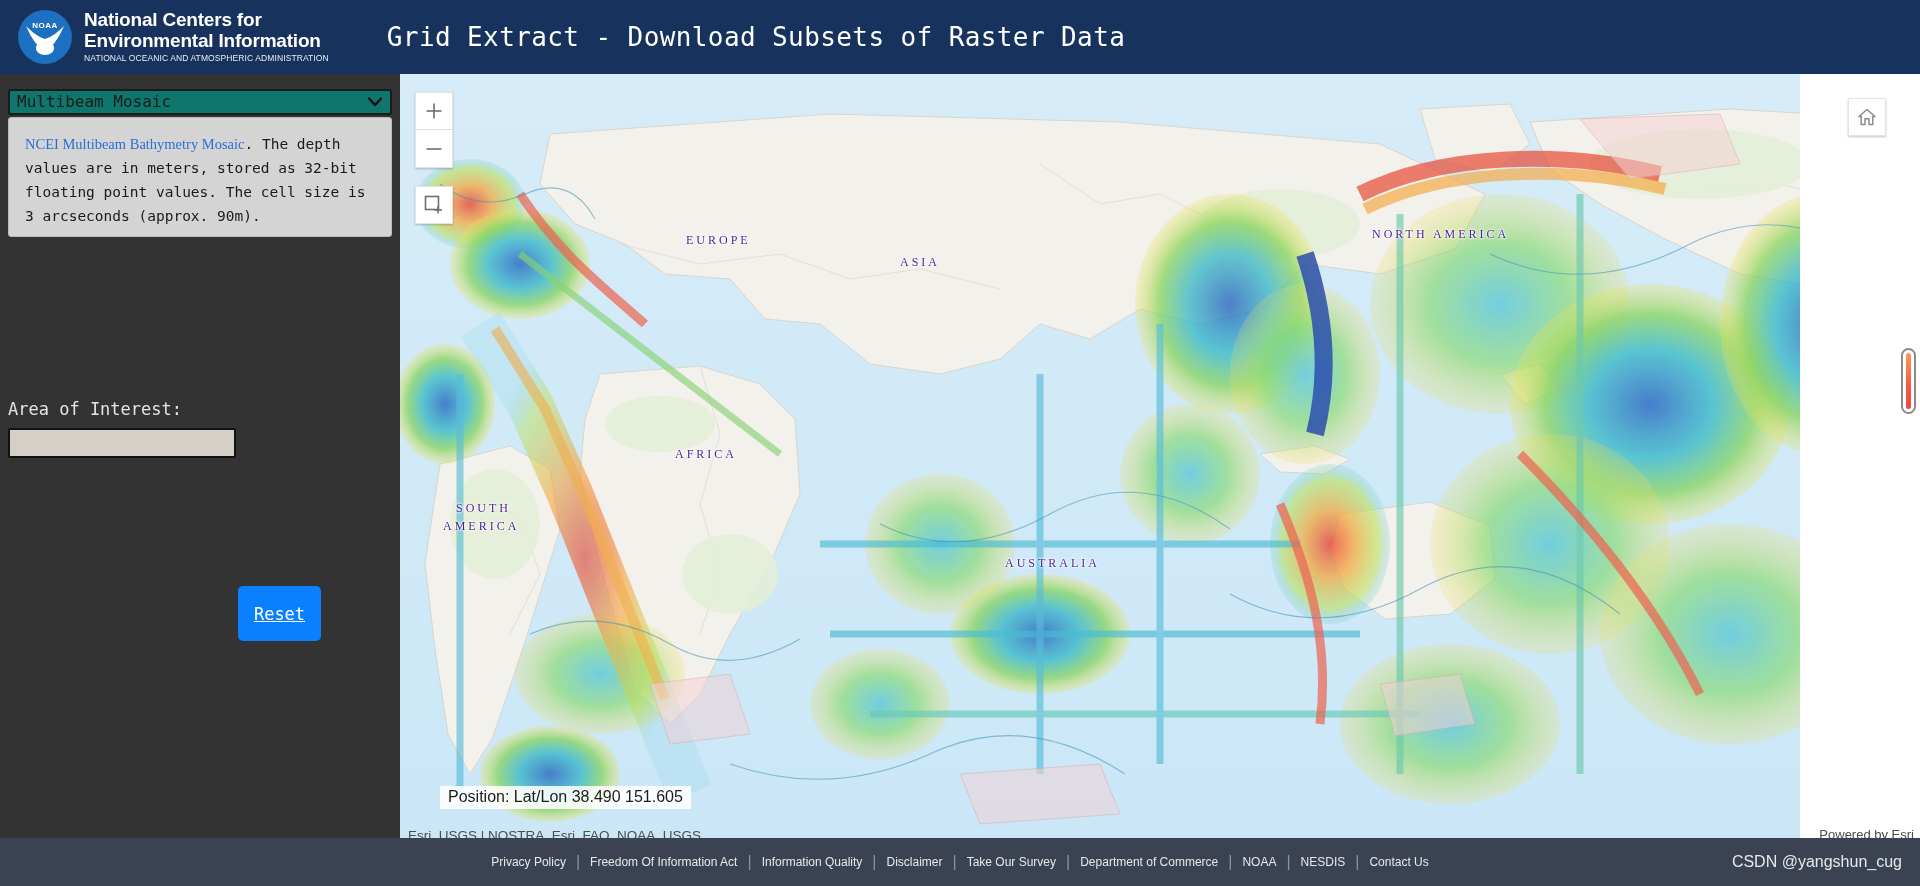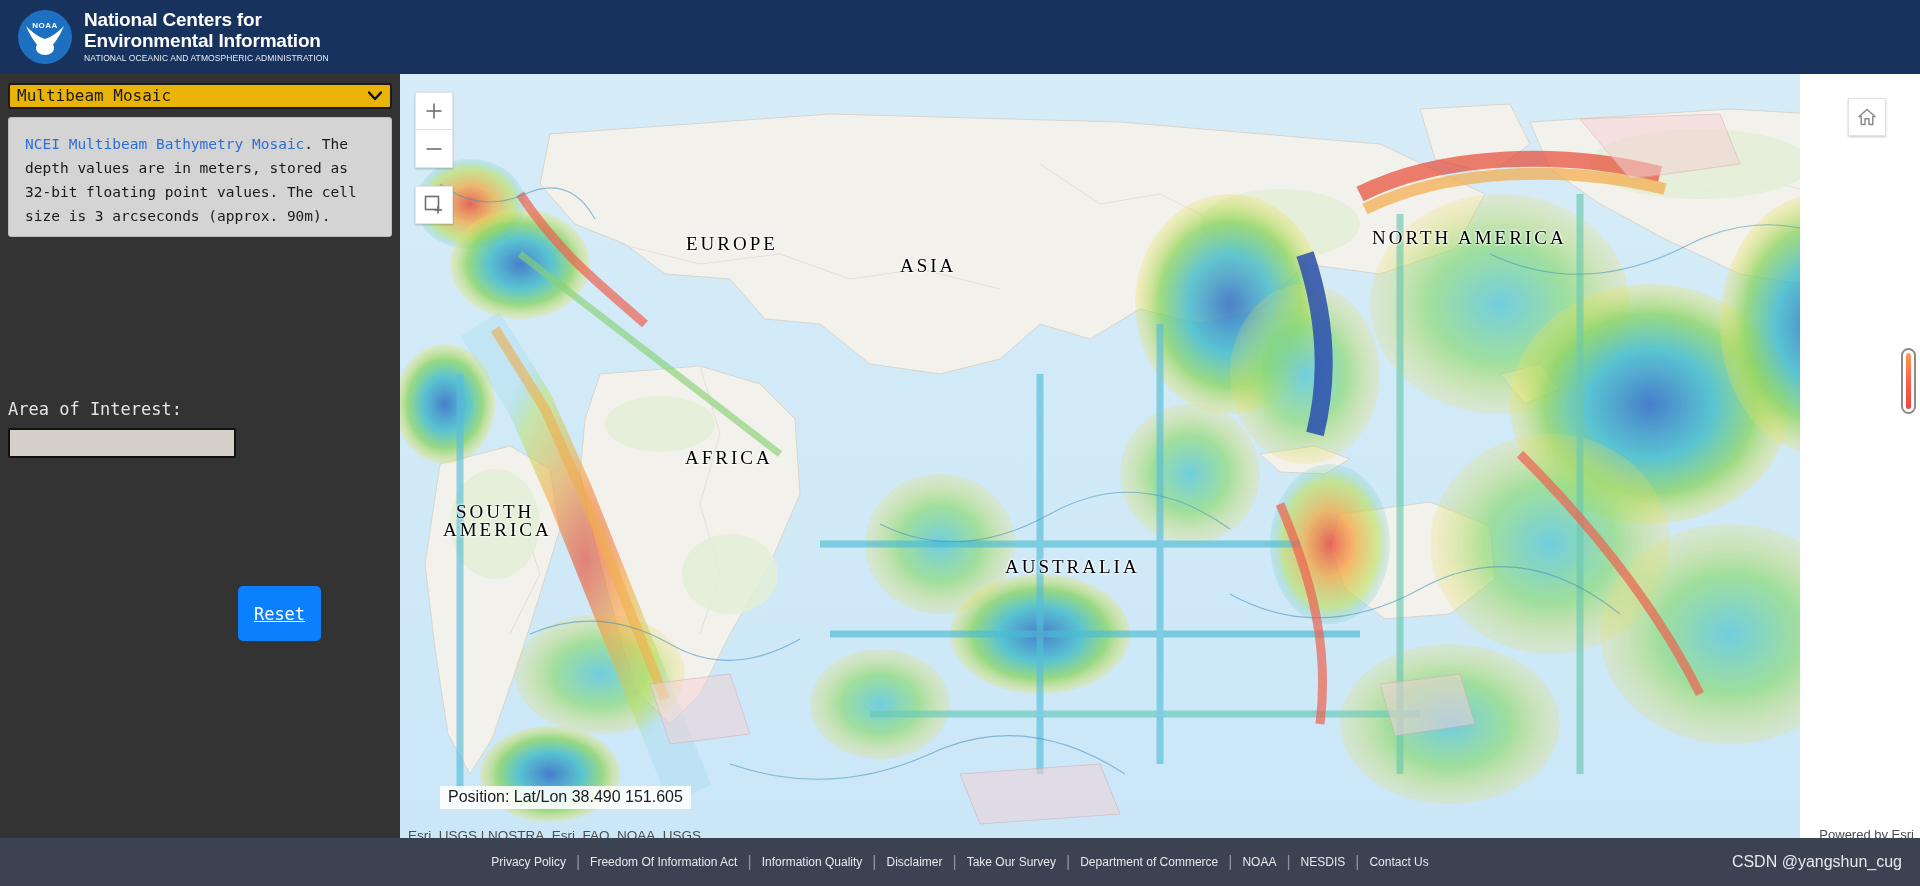--- a/index.html
+++ b/index.html
@@ -53,23 +53,23 @@
   }
 
   
   .sidebar {
     position: absolute; top: 74px; left: 0;
     width: 400px; height: 764px;
     background: #333333;
     color: #e8e8e8;
   }
   .layer-select {
-    position: absolute; left: 8px; top: 9px;
+    position: absolute; left: 8px; top: 15px;
     width: 384px; height: 26px;
-    background: #eab308;
+    background: #0f766e;
     border: 2px solid #1b1b1b;
     border-radius: 3px;
     color: #1b1b1b;
     font-family: "DejaVu Sans Mono", monospace;
     font-size: 16px;
     padding: 0 26px 0 7px;
     line-height: 22px;
     white-space: nowrap; overflow: hidden;
   }
   .caret-svg { position: absolute; right: 8px; top: 6px; }
@@ -78,21 +78,21 @@
     position: absolute; left: 8px; top: 43px;
     width: 384px; height: 120px;
     background: #d4d4d4;
     border: 1px solid #b9b9b9;
     border-radius: 3px;
     padding: 14px 16px;
     color: #1a1a1a;
     font-family: "DejaVu Sans Mono", monospace;
     font-size: 14.5px; line-height: 24px;
   }
-  .desc-box a { color: #2b6fd6; text-decoration: none; }
+  .desc-box a { color: #2b6fd6; text-decoration: none; font-family: Liberation Serif, serif; }
 
   .aoi-label {
     position: absolute; left: 8px; top: 325px;
     color: #e4e4e4;
     font-family: "DejaVu Sans Mono", monospace;
     font-size: 17px;
   }
   .aoi-input {
     position: absolute; left: 8px; top: 354px;
     width: 228px; height: 30px;
@@ -136,21 +136,21 @@
   
   .map-gutter {
     position: absolute; top: 74px; right: 0;
     width: 120px; height: 764px;
     background: #ffffff;
   }
 
   .map-label {
     position: absolute;
     font-family: "Liberation Serif", serif;
-    font-size: 19px; color: #000000;
+    font-size: 12px; color: #4c1d95;
     letter-spacing: 3px; white-space: nowrap;
     text-shadow: 0 0 3px #fff, 0 0 3px #fff, 0 0 2px #fff;
   }
 
   
   .map-btn {
     position: absolute;
     width: 38px; height: 38px;
     background: #ffffff;
     border: 1px solid #e3e3e3;
@@ -234,20 +234,21 @@
           <path d="M21 19 C16 19 12 22 12 26 C12 30 16 33 21 33 C26 33 30 30 30 26 C30 22 26 19 21 19 Z" fill="#ffffff"></path>
         </svg>
         <div class="seal-word">NOAA</div>
       </div>
       <div class="nceiblock">
         <div class="ncei-l1">National Centers for</div>
         <div class="ncei-l2">Environmental Information</div>
         <div class="ncei-l3">NATIONAL OCEANIC AND ATMOSPHERIC ADMINISTRATION</div>
       </div>
     </div>
+    <div class="app-title">Grid Extract - Download Subsets of Raster Data</div>
   </div>
 
   <div class="sidebar">
 
     <div class="layer-select">
       <span>Multibeam Mosaic</span>
       <svg class="caret-svg" width="14" height="10" viewBox="0 0 14 10">
         <path d="M1 1.5 L7 8 L13 1.5" stroke="#101010" stroke-width="2.4" fill="none" stroke-linecap="round" stroke-linejoin="round"></path>
       </svg>
     </div>
@@ -394,21 +395,21 @@
         <path d="M480 450 q80 40 170 -10 q90 -50 180 15"></path>
         <path d="M830 520 q90 50 190 -5 q100 -55 200 25"></path>
         <path d="M1090 180 q95 45 200 -10 q100 -50 205 30"></path>
         <path d="M330 690 q100 35 200 -10 q95 -45 195 20"></path>
       </g>
     </svg>
 
   <div class="map-label" style="left: 286px; top: 159px;">EUROPE</div>
       <div class="map-label" style="left: 500px; top: 181px;">ASIA</div>
       <div class="map-label" style="left: 972px; top: 153px;">NORTH AMERICA</div>
-      <div class="map-label" style="left: 285px; top: 373px;">AFRICA</div>
+      <div class="map-label" style="left: 275px; top: 373px;">AFRICA</div>
       <div class="map-label" style="left: 56px; top: 427px;">SOUTH</div>
       <div class="map-label" style="left: 43px; top: 445px;">AMERICA</div>
       <div class="map-label" style="left: 605px; top: 482px;">AUSTRALIA</div>
     </div>
 
   <div class="map-gutter"></div>
 
   <div class="map-btn zoom-in" style="left:415px; top:92px;">
     <svg width="18" height="18" viewBox="0 0 18 18">
       <line x1="9" y1="1.5" x2="9" y2="16.5" stroke="#6e6e6e" stroke-width="1.6"></line>

